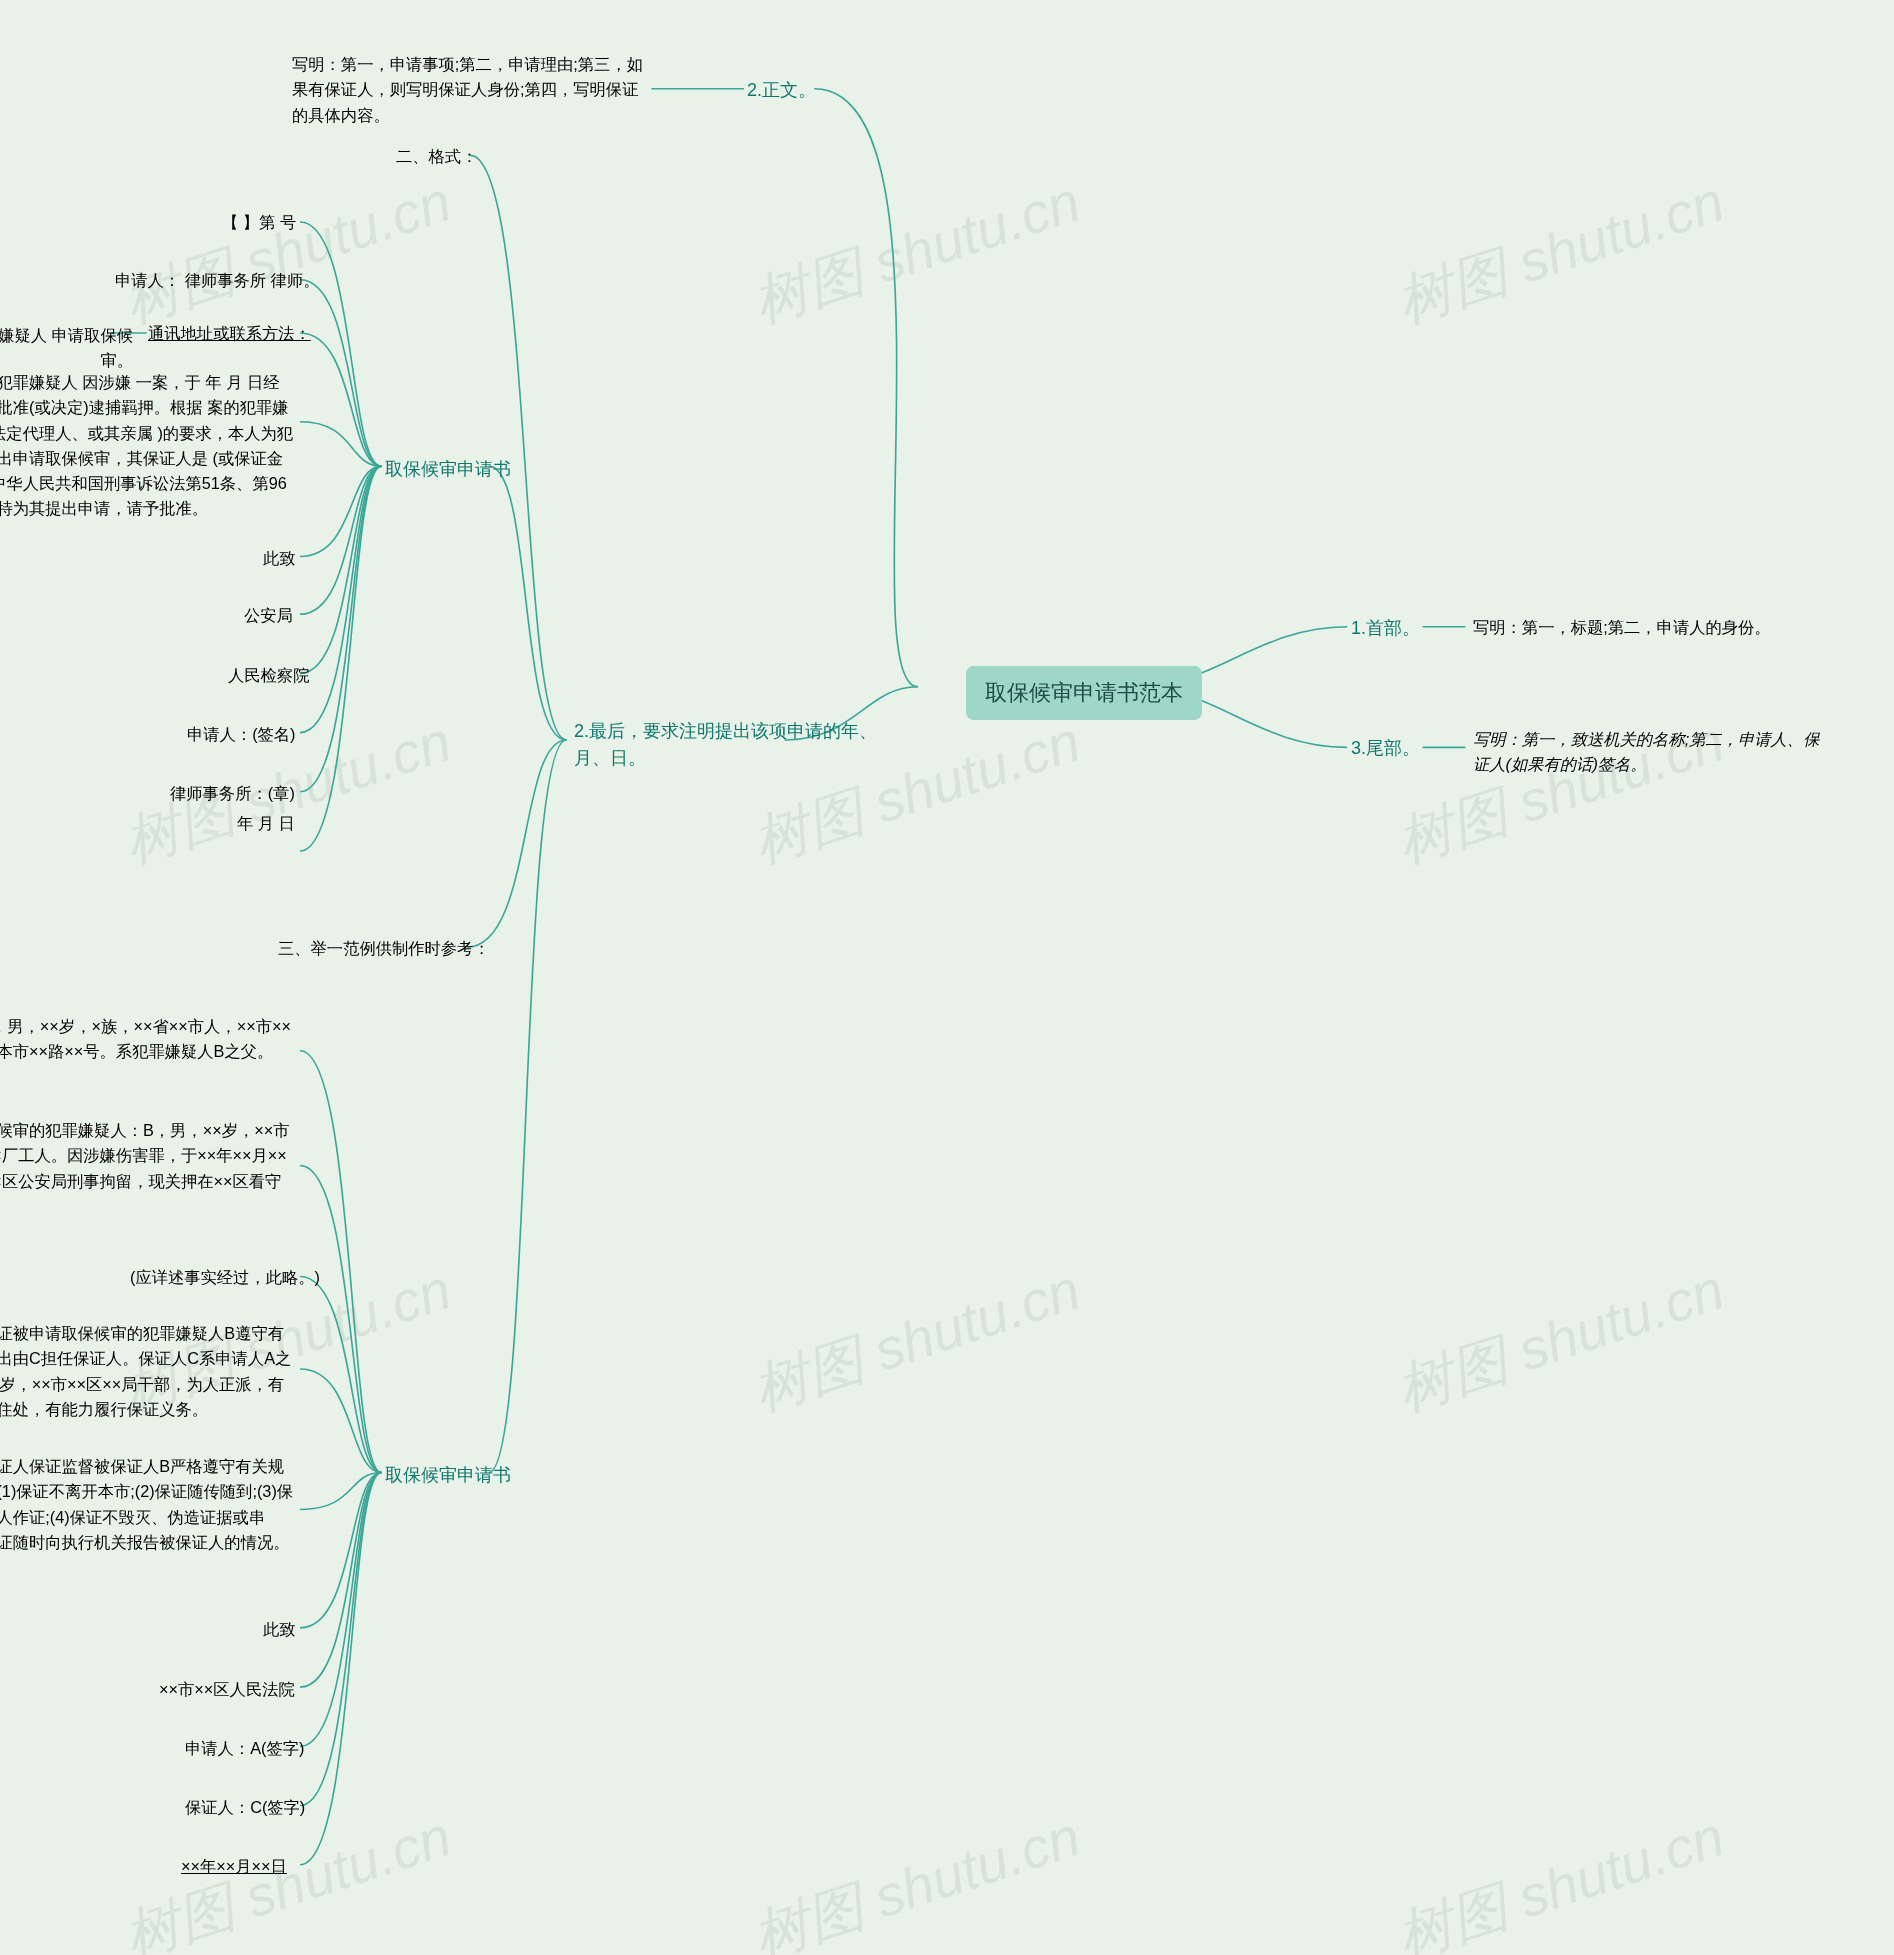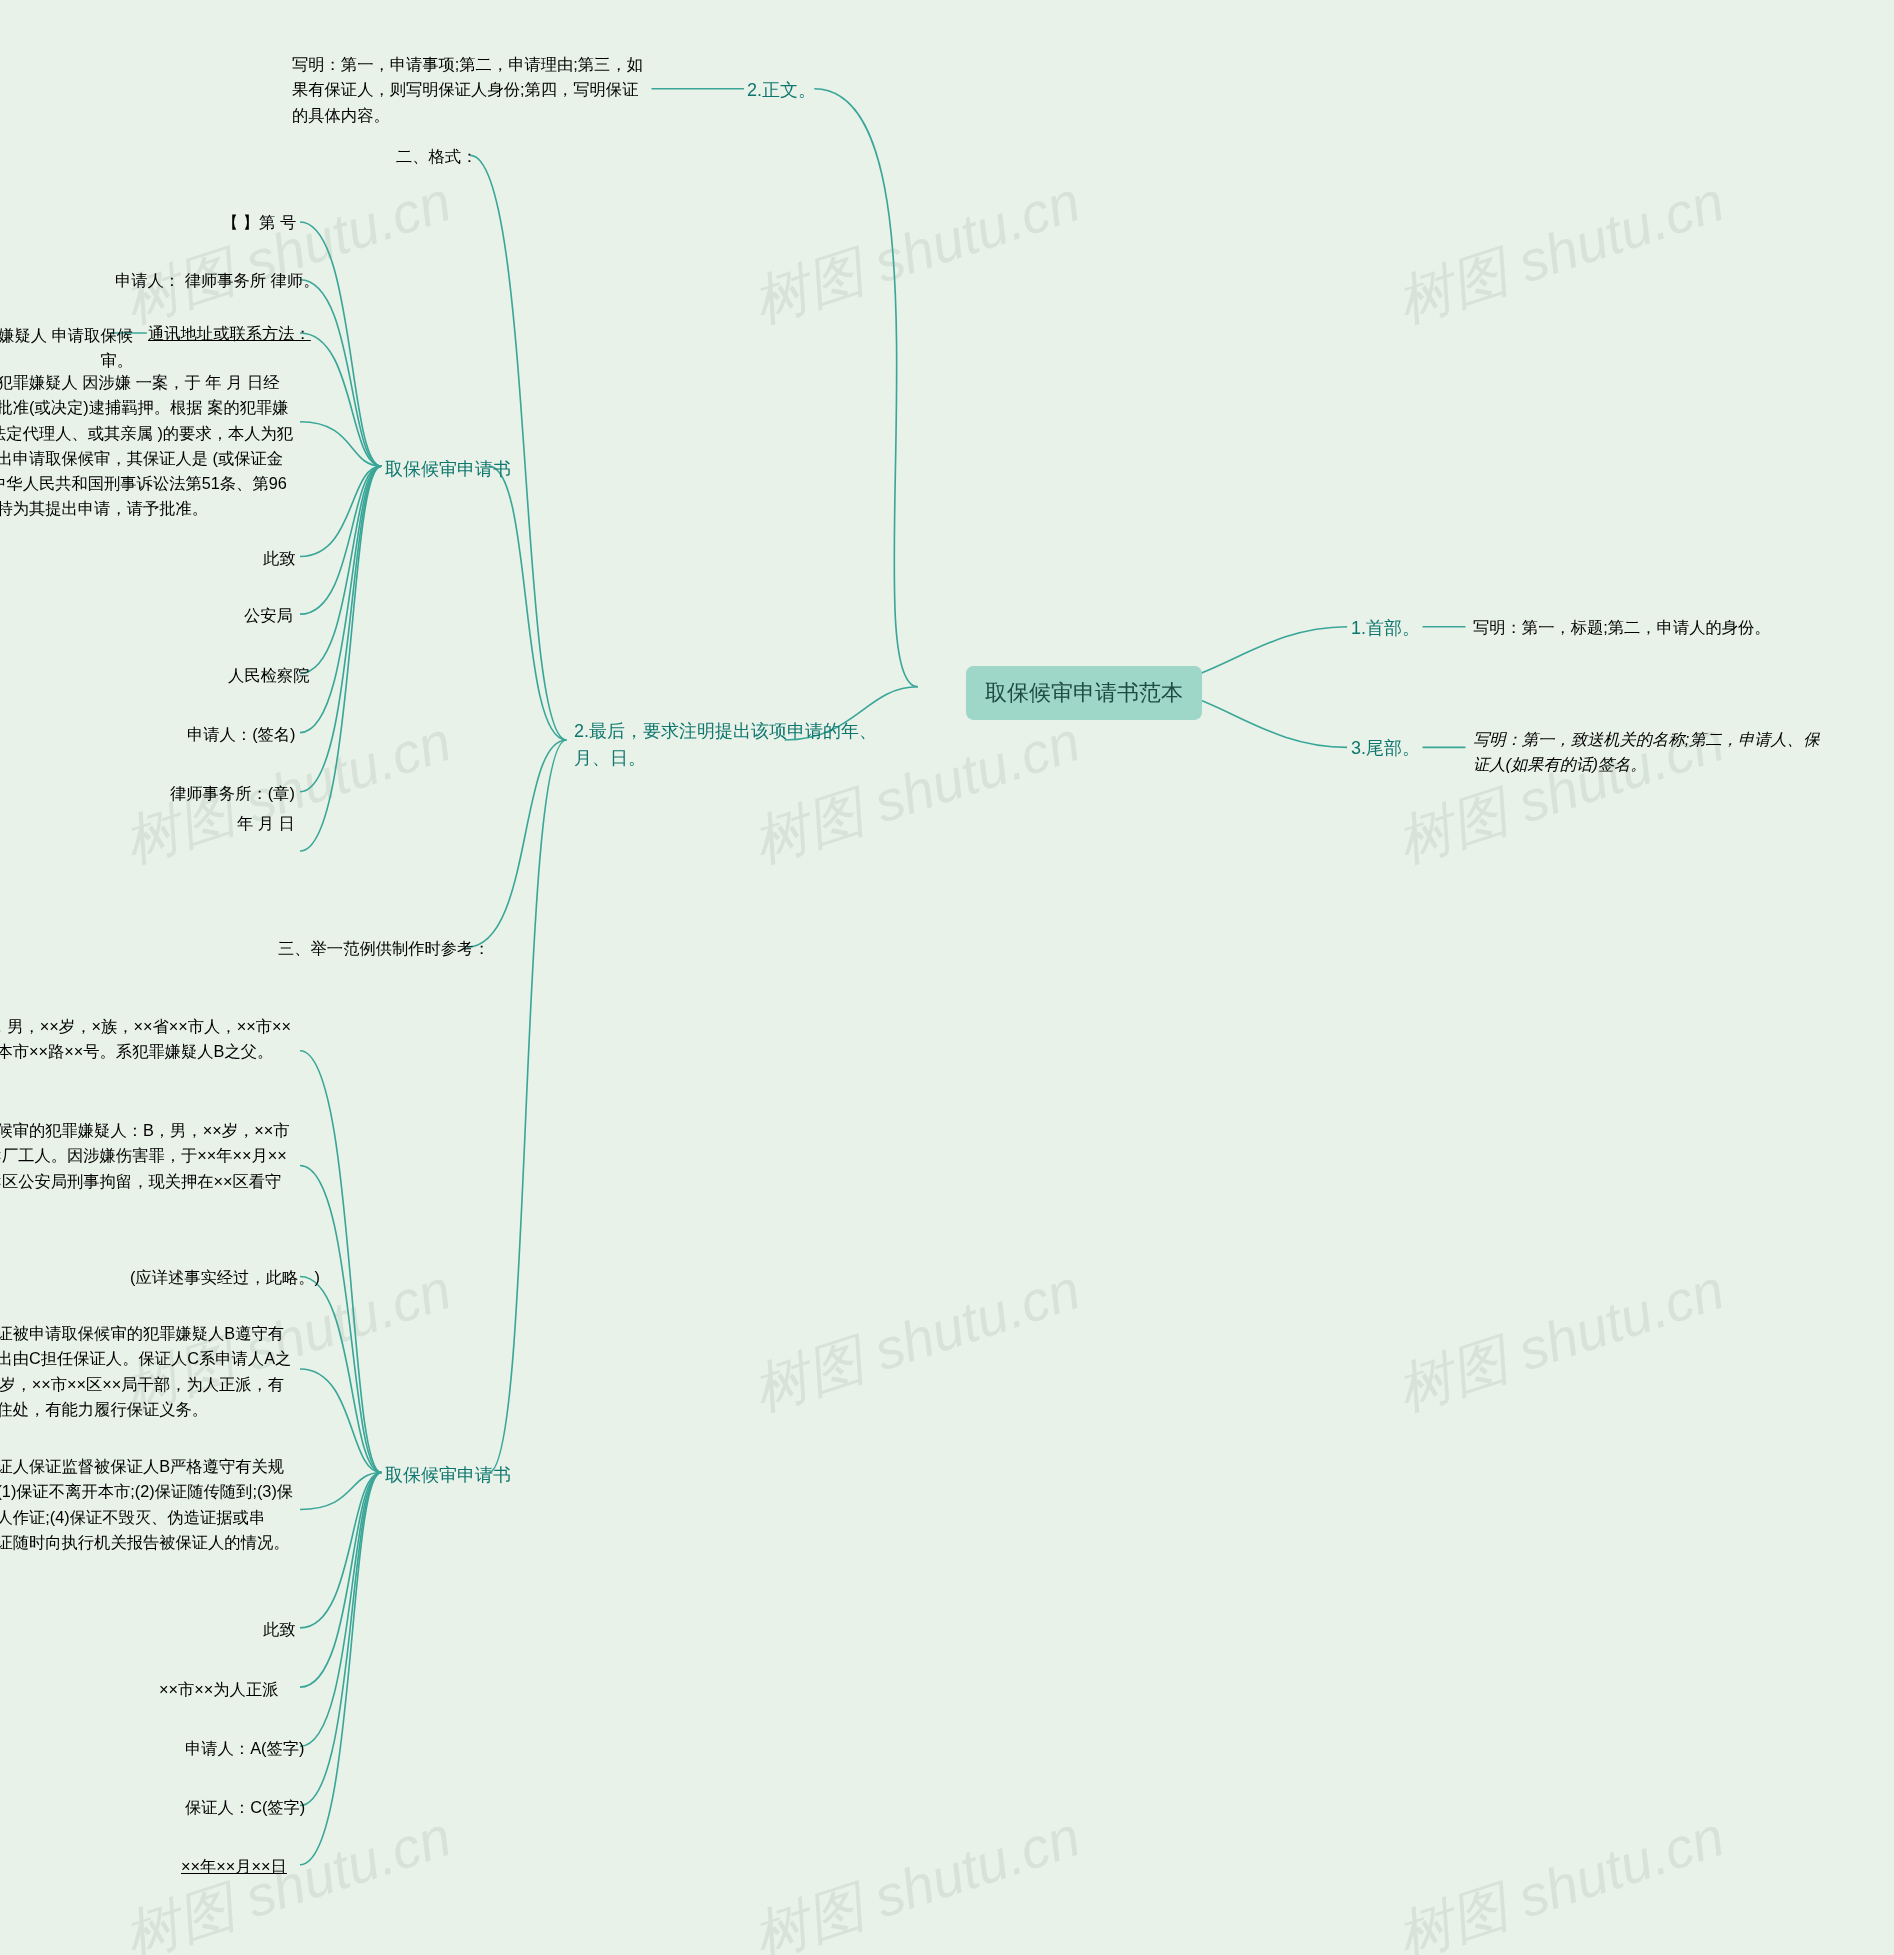--- a/index.html
+++ b/index.html
@@ -163,17 +163,17 @@
 <div class="leaf" style="left:278px; top:938px;">三、举一范例供制作时参考：</div>
 
 <div class="branch" style="left:385px; top:1463px;">取保候审申请书</div>
 
 <div class="leaf multi long" style="left:-85px; top:1014px; width:381px;">申请人：A，男，××岁，×族，××省××市人，××市××厂工人，住本市××路××号。系犯罪嫌疑人B之父。</div>
 <div class="leaf multi long" style="left:-85px; top:1118px; width:381px;">被申请取保候审的犯罪嫌疑人：B，男，××岁，××市人，××市××厂工人。因涉嫌伤害罪，于××年××月××日被××市××区公安局刑事拘留，现关押在××区看守所。</div>
 <div class="leaf" style="left:130px; top:1267px;">(应详述事实经过，此略。)</div>
 <div class="leaf multi long" style="left:-85px; top:1321px; width:381px;">申请人为保证被申请取保候审的犯罪嫌疑人B遵守有关规定，提出由C担任保证人。保证人C系申请人A之妹，女，××岁，××市××区××局干部，为人正派，有固定收入和住处，有能力履行保证义务。</div>
 <div class="leaf multi long" style="left:-85px; top:1454px; width:381px;">申请人和保证人保证监督被保证人B严格遵守有关规定，做到：(1)保证不离开本市;(2)保证随传随到;(3)保证不干扰证人作证;(4)保证不毁灭、伪造证据或串供。并且保证随时向执行机关报告被保证人的情况。</div>
 <div class="leaf" style="left:263px; top:1619px;">此致</div>
-<div class="leaf" style="left:159px; top:1679px;">××市××为人正派</div>
+<div class="leaf" style="left:159px; top:1679px;">××市××区人民法院</div>
 <div class="leaf" style="left:185px; top:1738px;">申请人：A(签字)</div>
 <div class="leaf" style="left:185px; top:1797px;">保证人：C(签字)</div>
 <div class="leaf" style="left:181px; top:1856px;text-decoration:underline;">××年××月××日</div>
 
 
 </body></html>

